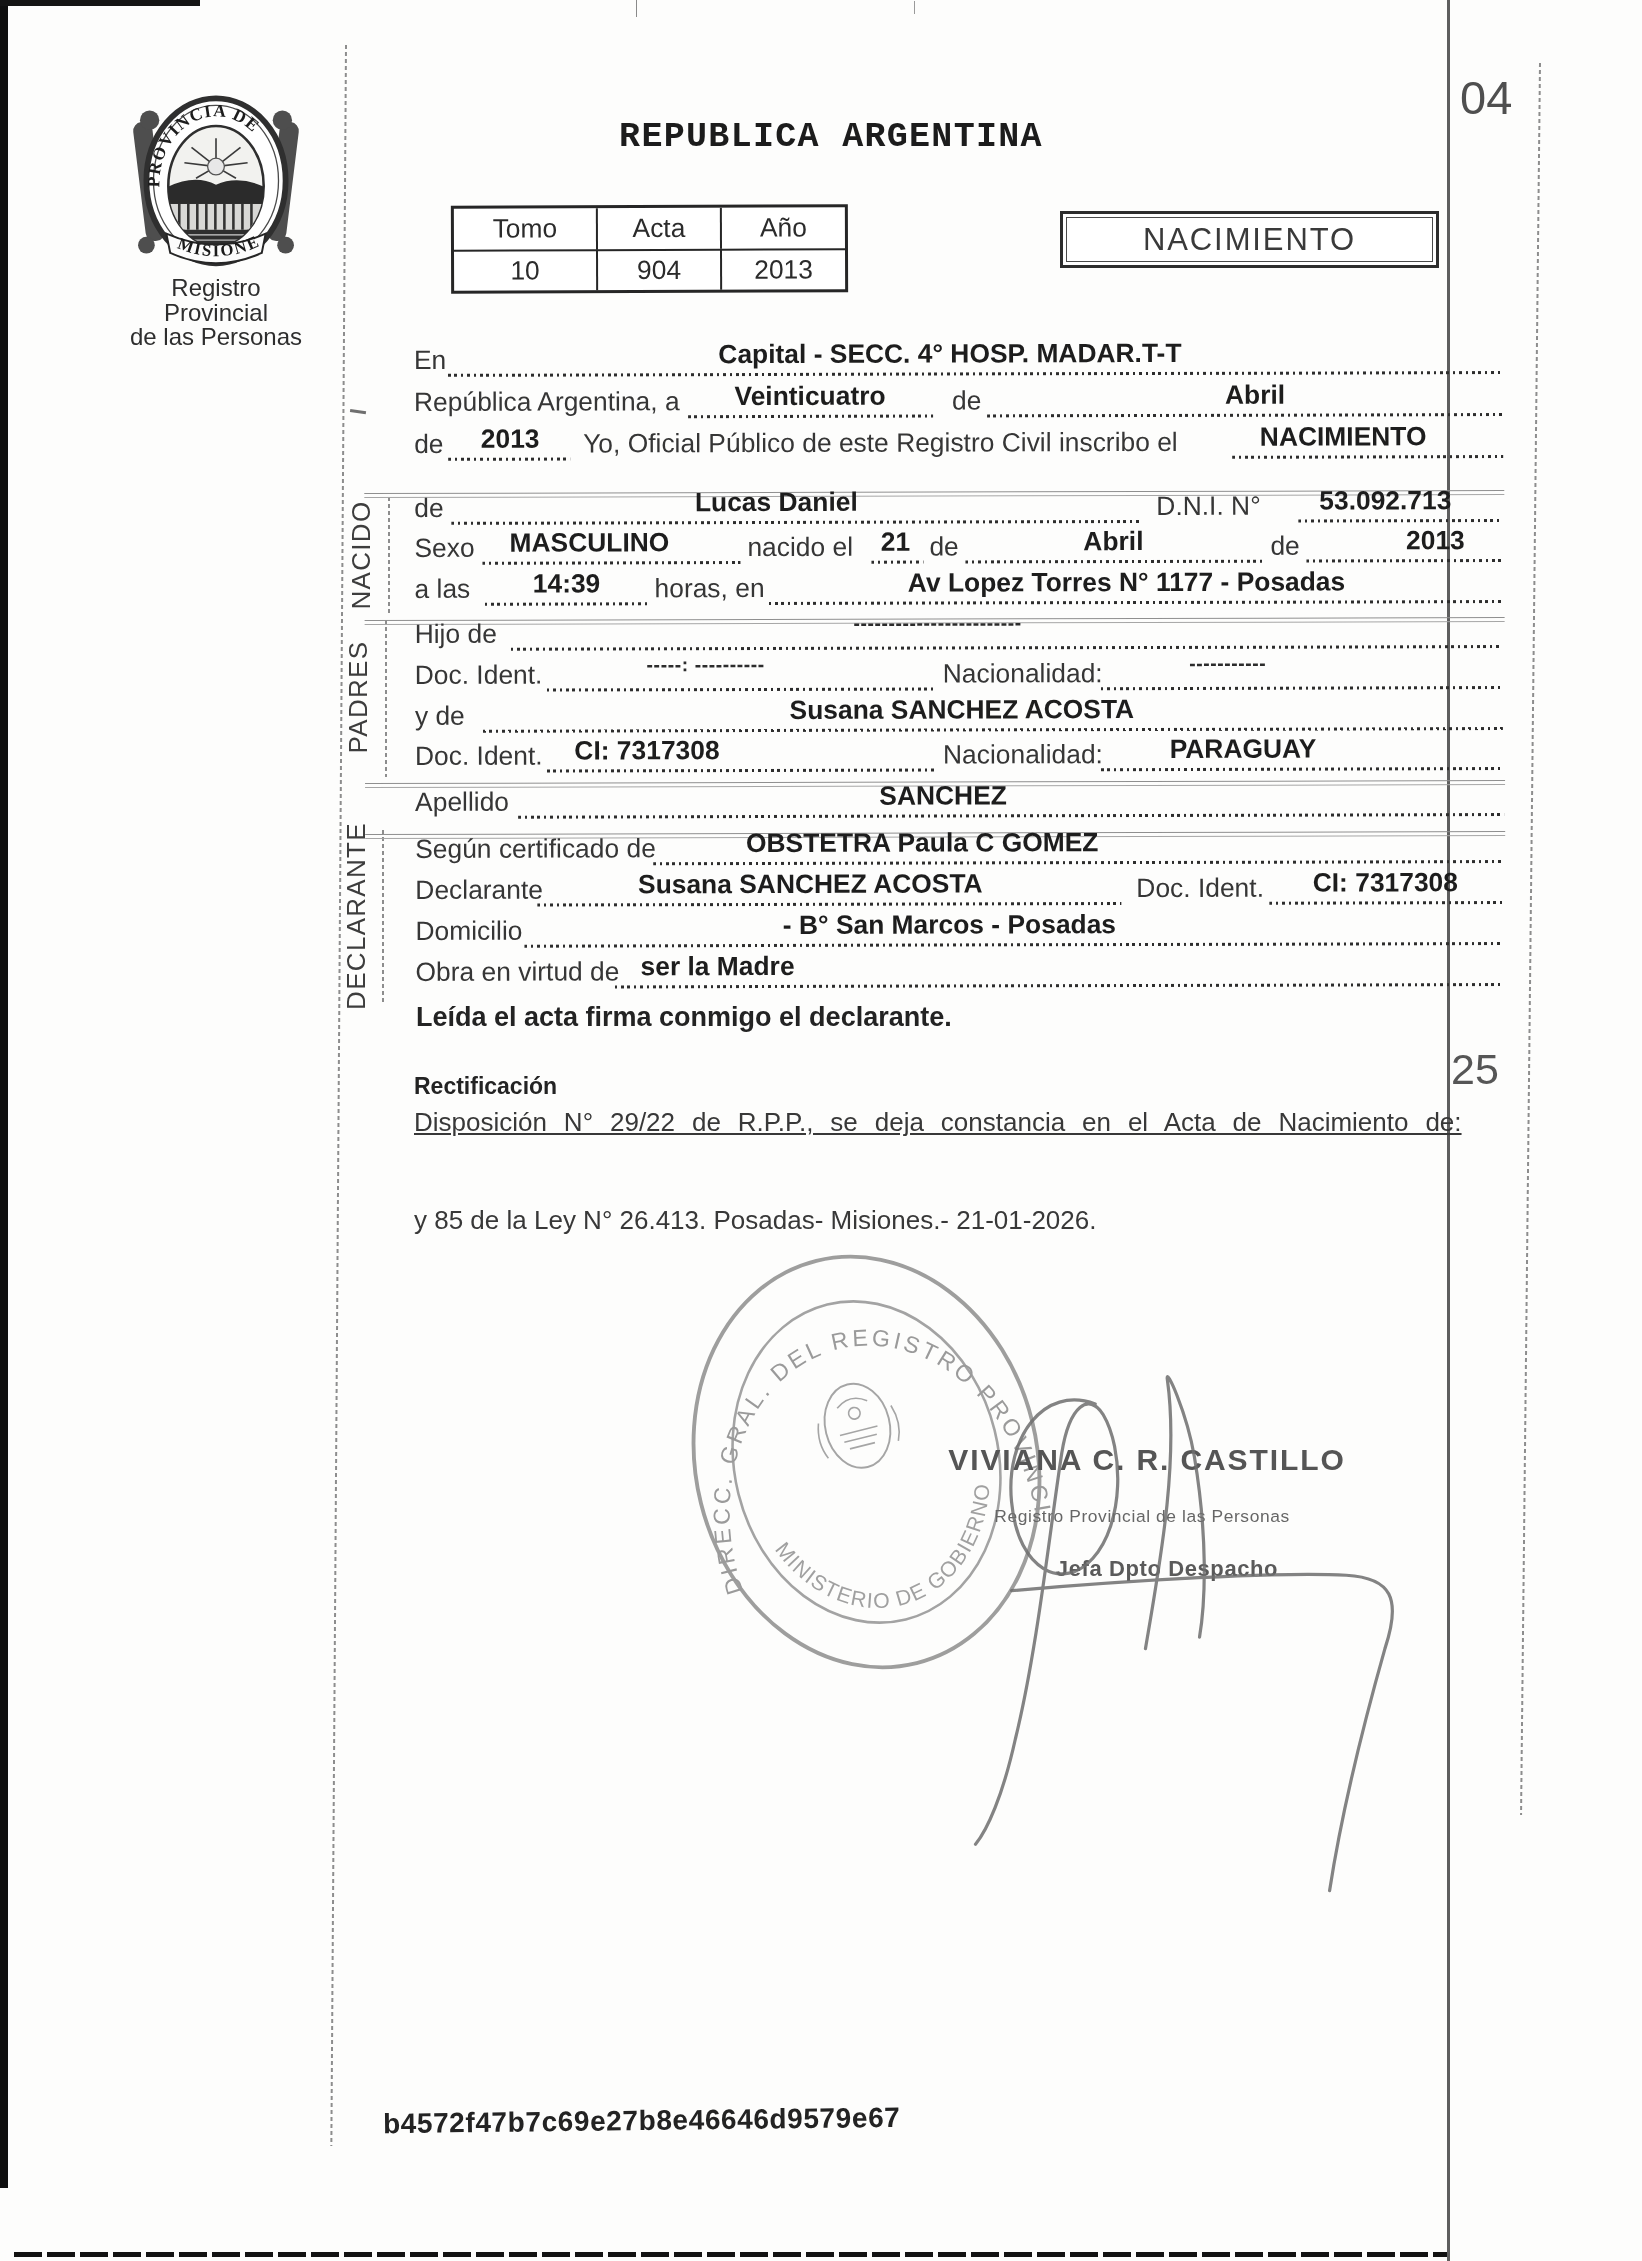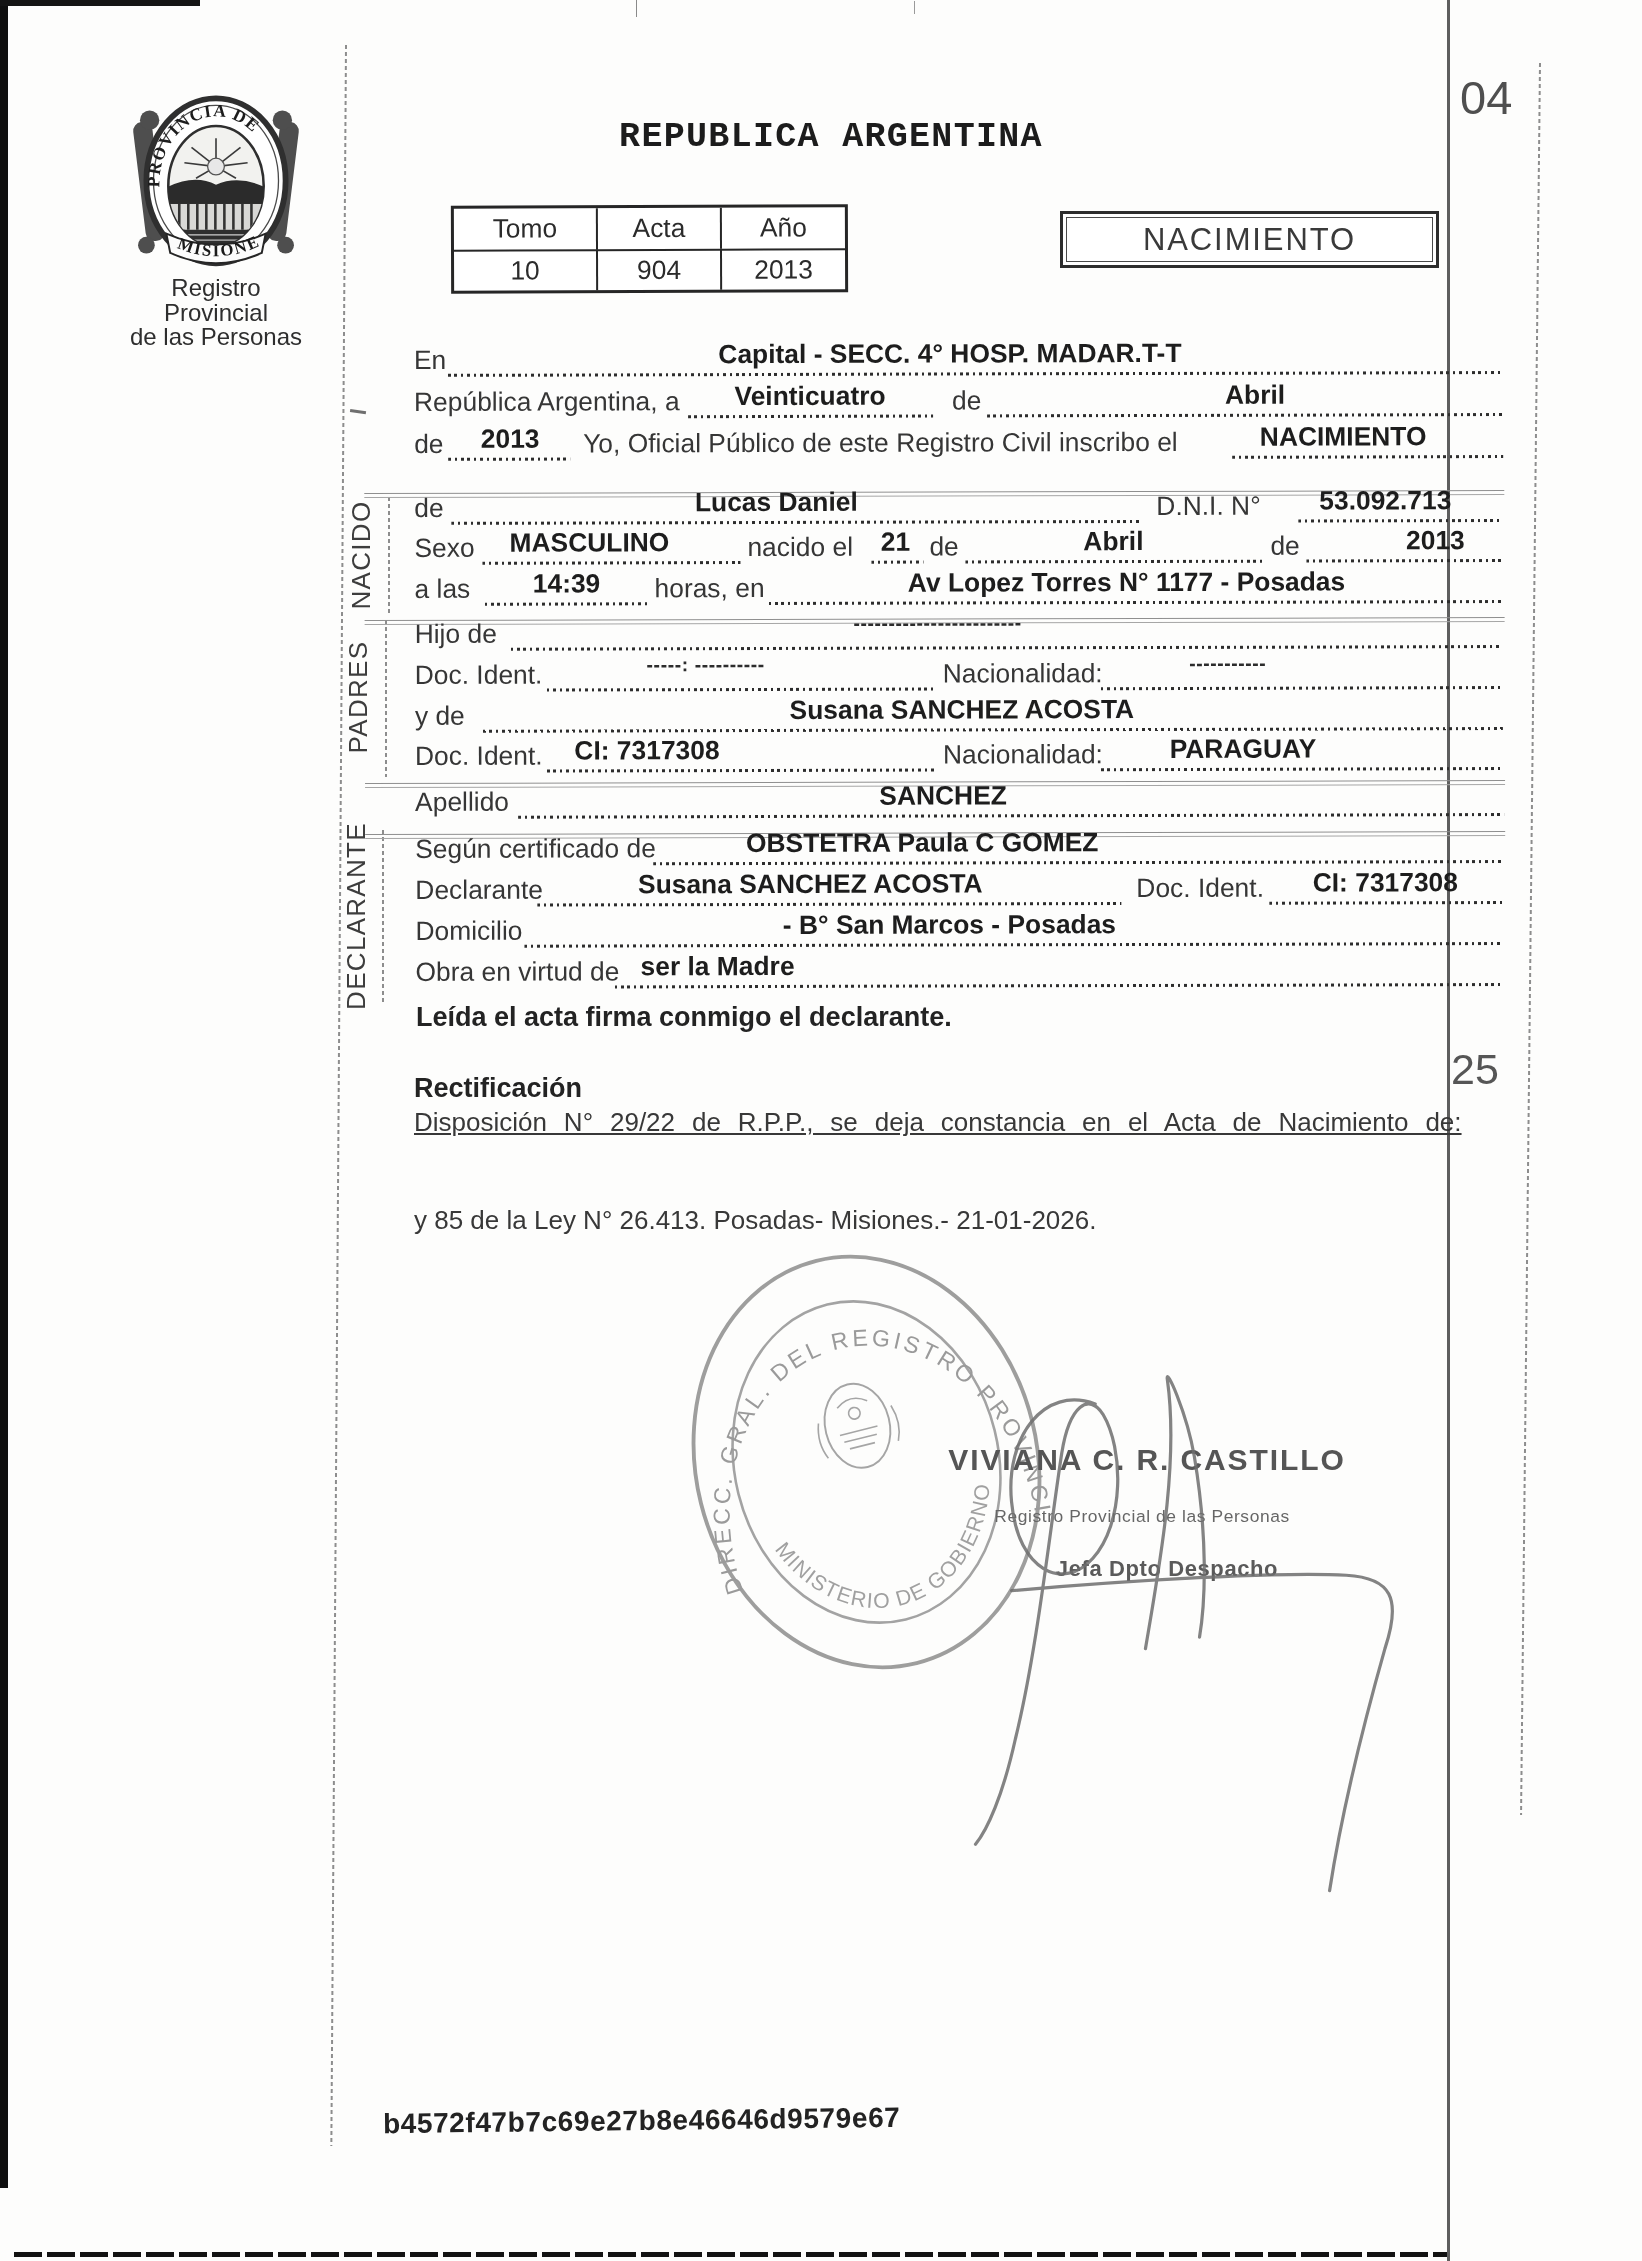--- a/index.html
+++ b/index.html
@@ -39,21 +39,21 @@
   .dash{position:absolute;bottom:15.5px;font-size:19.3px;font-weight:700;letter-spacing:0.6px;color:#2c2c2c;white-space:nowrap;}
   .ctr{transform:translateX(-50%);}
   .dotline{position:absolute;bottom:0;height:2.6px;
            background-image:repeating-linear-gradient(to right,#2d2d2d 0 2.6px,transparent 2.6px 6.4px);}
   .side-label{position:absolute;font-size:26px;color:#3d3d3d;letter-spacing:1.3px;white-space:nowrap;
               transform:translate(-50%,-50%) rotate(-90deg);}
 
   .closing{position:absolute;left:416px;top:1002px;font-size:27px;font-weight:700;color:#232323;}
 
   
-  .rect-head{position:absolute;left:414px;top:1073px;font-size:27px;font-weight:700;color:#232323;}
+  .rect-head{position:absolute;left:414px;top:1073px;font-size:23px;font-weight:700;color:#232323;}
   .rect-line{position:absolute;left:414px;width:1084px;font-size:26px;color:#383838;white-space:nowrap;}
   .rl0{word-spacing:9.7px;text-decoration:underline;}
   .rl1{word-spacing:4.5px;}
   .rl2{word-spacing:0.6px;}
 
   
   .sig-text{position:absolute;white-space:nowrap;transform:translateX(-50%);}
   .sig-name{font-size:30px;font-weight:700;color:#555;letter-spacing:1.9px;}
   .sig-title{font-size:22px;font-weight:700;color:#5a5a5a;letter-spacing:0.6px;}
   .sig-office{font-size:17.4px;color:#666;letter-spacing:0.6px;}

